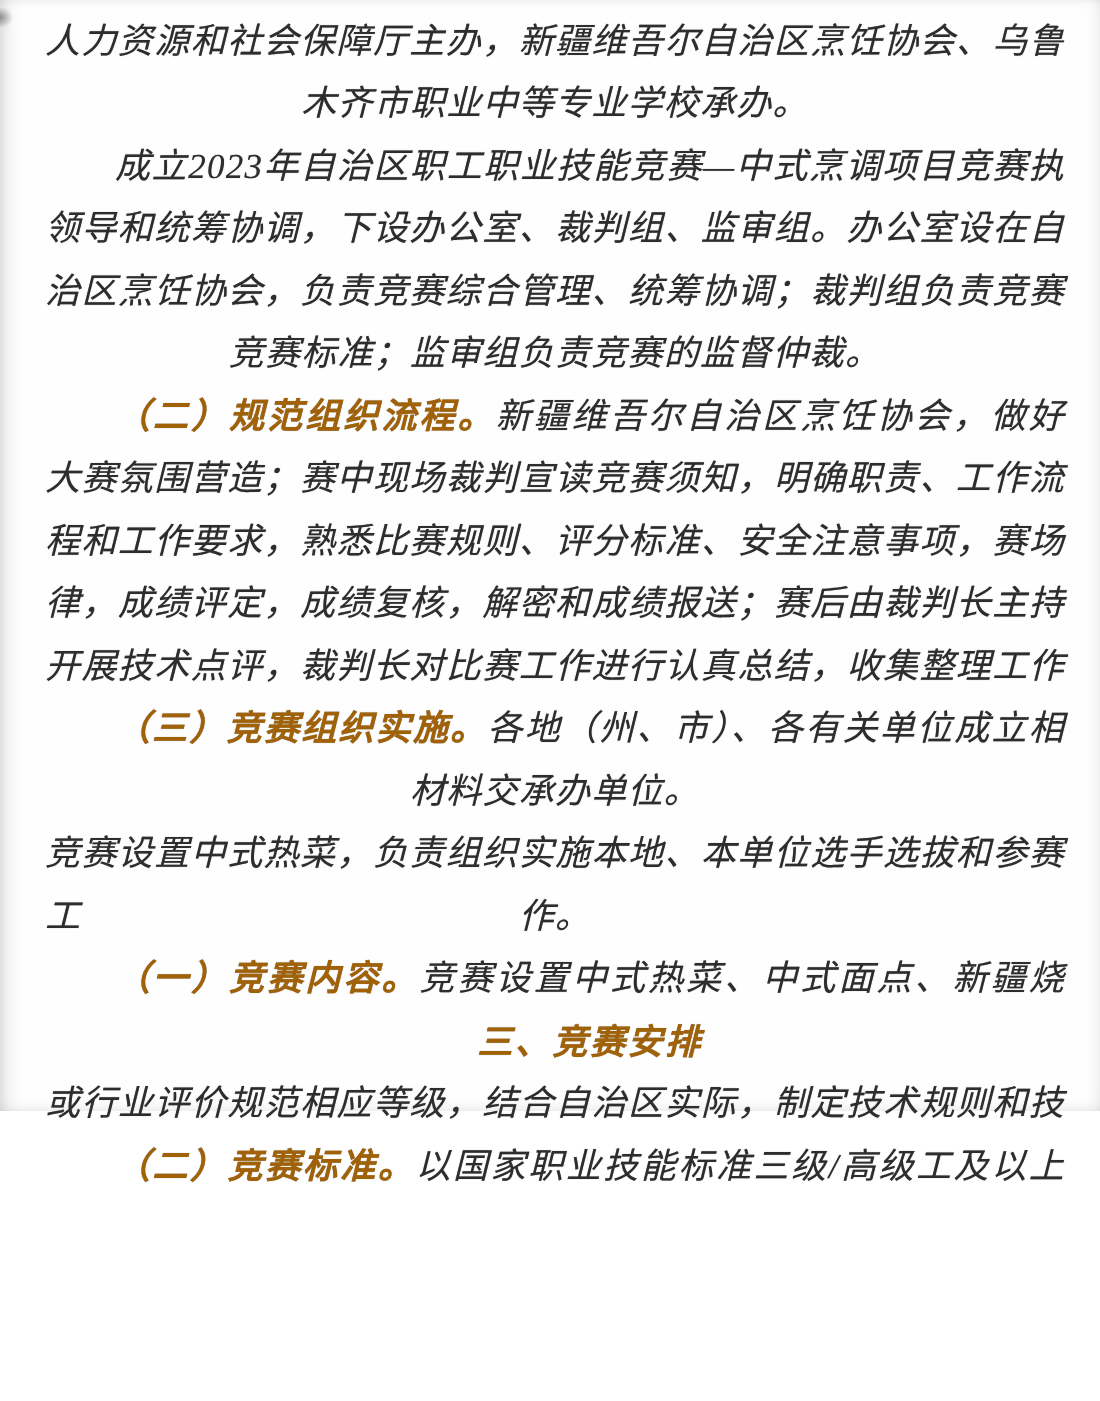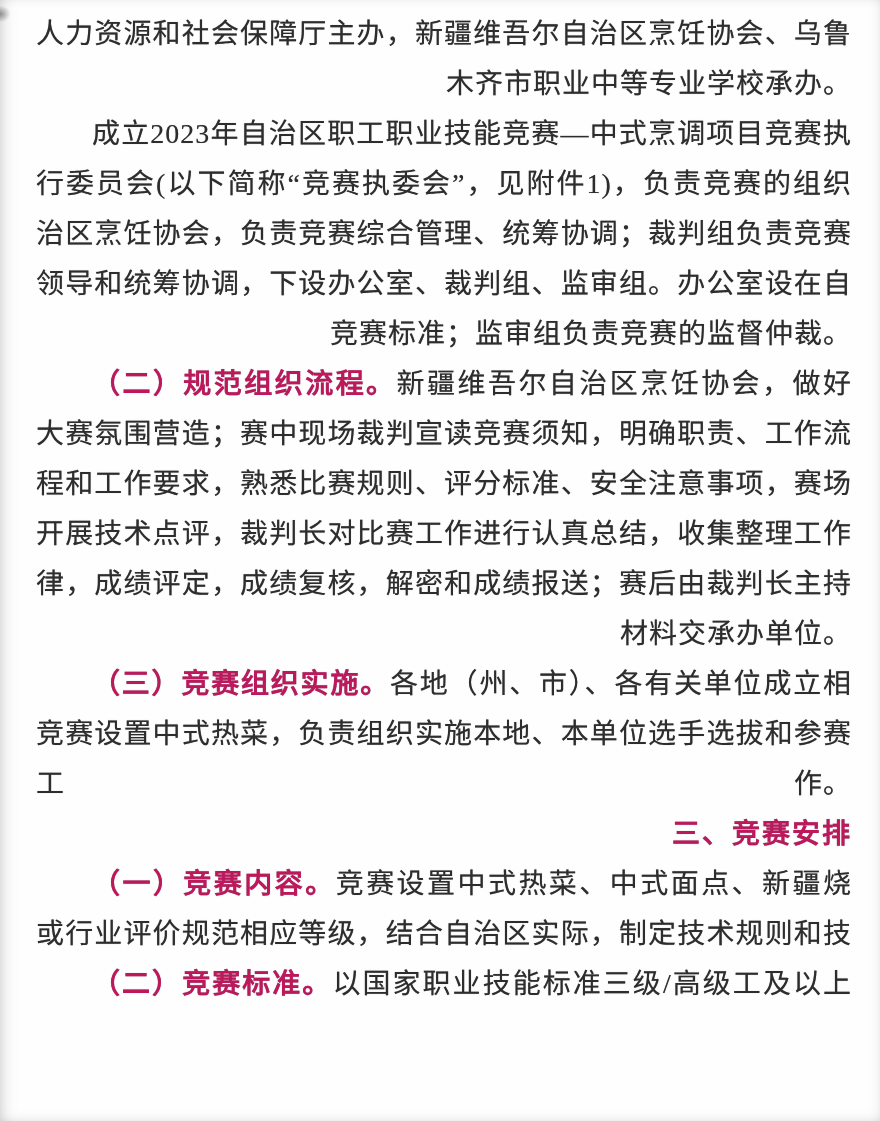--- a/index.html
+++ b/index.html
@@ -10,25 +10,26 @@
   body {
     width: 880px;
     height: 1121px;
     overflow: hidden;
     position: relative;
     font-family: "Liberation Serif", serif;
   }
   .page {
     position: relative;
     width: 880px;
-    height: 1121px;
+    height: 889px;
     background: #fefefe;
     box-sizing: border-box;
     padding: 9px 28px 0 36px;
     color: #2d2d2d;
+    font-style: italic;
   }
   
   .scan-vignette {
     position: absolute;
     inset: 0;
     pointer-events: none;
     box-shadow:
       inset 10px 0 16px -10px rgba(90, 90, 90, 0.35),
       inset -8px 0 14px -10px rgba(110, 110, 110, 0.22),
       inset 0 -8px 14px -10px rgba(120, 120, 120, 0.18),
@@ -45,63 +46,62 @@
   }
   .doc-body {
     position: relative;
   }
   .line {
     height: 50px;
     line-height: 50px;
     font-size: 28px;
     letter-spacing: 1px;
     white-space: normal;
-    text-align: right;
+    text-align: center;
     color: #2d2d2d;
     text-shadow: 0 0 0.7px rgba(70, 70, 70, 0.65);
   }
   .line.justify {
     text-align: justify;
     text-align-last: justify;
   }
   .line.indent {
     text-indent: 2em;
   }
   .line .bold {
     font-weight: bold;
-    color: #be185d;
+    color: #a16207;
   }
   .line.heading {
     font-family: "Liberation Sans", sans-serif;
     font-weight: bold;
     color: #1e1e1e;
     letter-spacing: 2px;
   }
 </style>
 </head>
 <body>
 
 <div class="page">
   <div class="doc-body">
       <div class="line justify"><span>人力资源和社会保障厅主办，新疆维吾尔自治区烹饪协会、乌鲁</span></div>
       <div class="line"><span>木齐市职业中等专业学校承办。</span></div>
       <div class="line justify indent"><span>成立2023年自治区职工职业技能竞赛—中式烹调项目竞赛执</span></div>
-      <div class="line justify"><span>行委员会(以下简称“竞赛执委会”，见附件1)，负责竞赛的组织</span></div>
+      <div class="line justify"><span>领导和统筹协调，下设办公室、裁判组、监审组。办公室设在自</span></div>
       <div class="line justify"><span>治区烹饪协会，负责竞赛综合管理、统筹协调；裁判组负责竞赛</span></div>
-      <div class="line justify"><span>领导和统筹协调，下设办公室、裁判组、监审组。办公室设在自</span></div>
       <div class="line"><span>竞赛标准；监审组负责竞赛的监督仲裁。</span></div>
       <div class="line justify indent"><span class="bold">（二）规范组织流程。</span><span>新疆维吾尔自治区烹饪协会，做好</span></div>
       <div class="line justify"><span>大赛氛围营造；赛中现场裁判宣读竞赛须知，明确职责、工作流</span></div>
       <div class="line justify"><span>程和工作要求，熟悉比赛规则、评分标准、安全注意事项，赛场</span></div>
+      <div class="line justify"><span>律，成绩评定，成绩复核，解密和成绩报送；赛后由裁判长主持</span></div>
       <div class="line justify"><span>开展技术点评，裁判长对比赛工作进行认真总结，收集整理工作</span></div>
-      <div class="line justify"><span>律，成绩评定，成绩复核，解密和成绩报送；赛后由裁判长主持</span></div>
+      <div class="line justify indent"><span class="bold">（三）竞赛组织实施。</span><span>各地（州、市）、各有关单位成立相</span></div>
       <div class="line"><span>材料交承办单位。</span></div>
-      <div class="line justify indent"><span class="bold">（三）竞赛组织实施。</span><span>各地（州、市）、各有关单位成立相</span></div>
       <div class="line justify"><span>竞赛设置中式热菜，负责组织实施本地、本单位选手选拔和参赛工</span></div>
       <div class="line"><span>作。</span></div>
+      <div class="line justify indent"><span class="bold">（一）竞赛内容。</span><span>竞赛设置中式热菜、中式面点、新疆烧</span></div>
       <div class="line indent heading"><span class="bold">三、竞赛安排</span></div>
-      <div class="line justify indent"><span class="bold">（一）竞赛内容。</span><span>竞赛设置中式热菜、中式面点、新疆烧</span></div>
       <div class="line justify"><span>或行业评价规范相应等级，结合自治区实际，制定技术规则和技</span></div>
       <div class="line justify indent"><span class="bold">（二）竞赛标准。</span><span>以国家职业技能标准三级/高级工及以上</span></div>
     </div>
   <div class="scan-smudge"></div>
   <div class="scan-vignette"></div>
 </div>
 
 </body></html>

